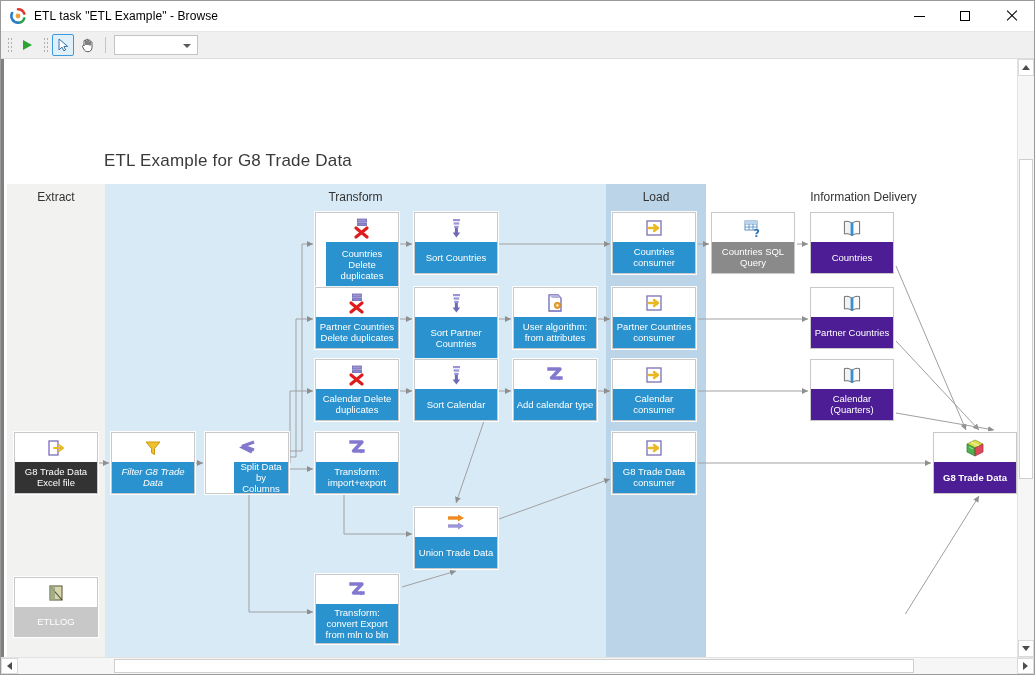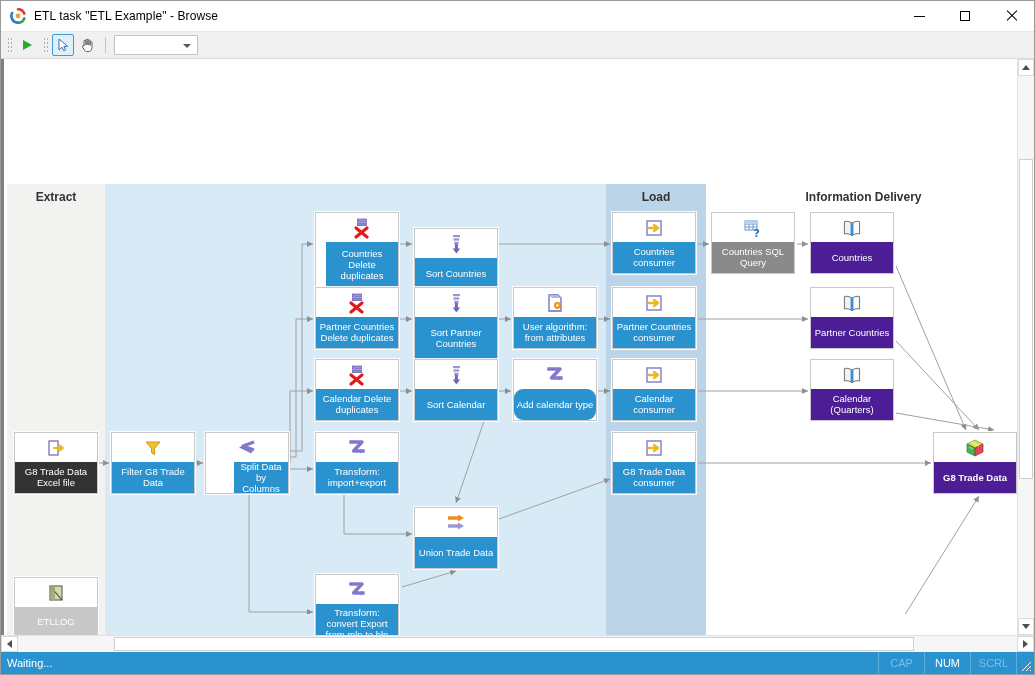--- a/index.html
+++ b/index.html
@@ -118,21 +118,21 @@
   }
 
   
   .band { position: absolute; top: 125px; bottom: 0; }
   .band-extract   { left: 3px;   width: 98px;  background: #f2f2f0; }
   .band-transform { left: 101px; width: 501px; background: #d9eaf7; }
   .band-load      { left: 602px; width: 100px; background: #bcd4e8; }
   .band-info      { left: 702px; right: 0;     background: #ffffff; }
   .band-label {
     position: absolute; top: 131px;
-    font-size: 12px; font-weight: bold; color: #333;
+    font-size: 12px; font-weight: normal; color: #333;
     text-align: center; white-space: nowrap;
   }
 
   
   .edges { position: absolute; left: 0; top: 0; width: 1017px; height: 555px; }
 
   
   .node {
     position: absolute; width: 84px;
     background: #ffffff;
@@ -281,22 +281,24 @@
 
   <div class="canvas-wrap">
     <div class="canvas-outer">
       <div class="canvas">
 
         <div class="band band-extract"></div>
         <div class="band band-transform"></div>
         <div class="band band-load"></div>
         <div class="band band-info"></div>
 
+        <div class="diagram-title">ETL Example for G8 Trade Data</div>
 
         <div class="band-label" style="left:3px;  width:98px;">Extract</div>
+        <div class="band-label" style="left:101px;width:501px;">Transform</div>
         <div class="band-label" style="left:602px;width:100px;">Load</div>
         <div class="band-label" style="left:702px;width:315px;">Information Delivery</div>
 
         <svg class="edges">
           <defs>
             <marker id="ar" markerWidth="7" markerHeight="7" refX="6" refY="3" orient="auto">
               <path d="M0,0 L6,3 L0,6 z" fill="#8f8f8f"></path>
             </marker>
           </defs>
           <g stroke="#a0a0a0" stroke-width="1" fill="none" marker-end="url(#ar)">
@@ -376,21 +378,21 @@
                 </svg>
               </div>
               <div class="node-label" style="flex: 1 1 0%;">ETLLOG</div>
             </div>
             <div class="node c-blue" style="left: 107px; top: 373px; height: 62px;">
               <div class="node-icon">
                 <svg width="20" height="20" viewBox="0 0 20 20">
                   <path d="M3 4 H17 L11.5 10.5 V16.5 L8.5 14.8 V10.5 Z" fill="#f2c02e" stroke="#c99a12" stroke-width="1"></path>
                 </svg>
               </div>
-              <div class="node-label" style="flex: 1 1 0%;">Filter G8 Trade Data</div>
+              <div class="node-label" style="flex: 1 1 0%; font-style: italic;">Filter G8 Trade Data</div>
             </div>
             <div class="node c-blue" style="left: 201px; top: 373px; height: 62px;">
               <div class="node-icon">
                 <svg width="22" height="20" viewBox="0 0 22 20">
                   <path d="M18 4 L7 8 L18 12" stroke="#8279cf" stroke-width="3.2" fill="none" stroke-linejoin="round"></path>
                   <path d="M16 14 L7 9.5" stroke="#8279cf" stroke-width="3.2" fill="none"></path>
                   <path d="M7 8.5 l-4 .5 3.4 2.2z" fill="#6f64c0"></path>
                 </svg>
               </div>
               <div class="node-label" style="flex: 1 1 0%; margin-left: 28px;">Split Data by Columns</div>
@@ -436,21 +438,21 @@
             </div>
             <div class="node c-blue" style="left: 311px; top: 515px; height: 70px;">
               <div class="node-icon">
                 <svg width="22" height="20" viewBox="0 0 22 20">
                   <path d="M5 4 H16 L7.5 13 H17" stroke="#8279cf" stroke-width="3.4" fill="none" stroke-linejoin="round" stroke-linecap="square"></path>
                   <path d="M14.5 11 l3.5 2 -3.5 2.4z" fill="#8279cf"></path>
                 </svg>
               </div>
               <div class="node-label" style="flex: 1 1 0%;">Transform: convert Export from mln to bln</div>
             </div>
-            <div class="node c-blue" style="left: 410px; top: 153px; height: 62px; margin-top: 16px;">
+            <div class="node c-blue" style="left: 410px; top: 153px; height: 62px;">
               <div class="node-icon">
                 <svg width="20" height="22" viewBox="0 0 20 22">
                   <rect x="7" y="2" width="7" height="2.2" fill="#9b95d6"></rect>
                   <rect x="7.6" y="5.4" width="5.6" height="2.2" fill="#9b95d6"></rect>
                   <rect x="8.2" y="8.8" width="4.4" height="2.2" fill="#9b95d6"></rect>
                   <path d="M10.4 11 v5.2" stroke="#6f68b5" stroke-width="3"></path>
                   <path d="M6.6 15.4 L10.4 20.4 L14.2 15.4 Z" fill="#6f68b5"></path>
                 </svg>
               </div>
               <div class="node-label" style="flex: 1 1 0%;">Sort Countries</div>
@@ -501,21 +503,21 @@
               </div>
               <div class="node-label" style="flex: 1 1 0%;">User algorithm: from attributes</div>
             </div>
             <div class="node c-blue" style="left: 509px; top: 300px; height: 62px;">
               <div class="node-icon">
                 <svg width="22" height="20" viewBox="0 0 22 20">
                   <path d="M5 4 H16 L7.5 13 H17" stroke="#8279cf" stroke-width="3.4" fill="none" stroke-linejoin="round" stroke-linecap="square"></path>
                   <path d="M14.5 11 l3.5 2 -3.5 2.4z" fill="#8279cf"></path>
                 </svg>
               </div>
-              <div class="node-label" style="flex: 1 1 0%; border-radius: 9px;">Add calendar type</div>
+              <div class="node-label" style="flex: 1 1 0%;">Add calendar type</div>
             </div>
             <div class="node c-blue" style="left: 608px; top: 153px; height: 62px;">
               <div class="node-icon">
                 <svg width="20" height="20" viewBox="0 0 20 20">
                   <rect x="3" y="3" width="14" height="14" fill="#fff" stroke="#7b6fb5" stroke-width="1.3"></rect>
                   <path d="M5 10 h8 M10 7 l4 3 -4 3" stroke="#e8b923" stroke-width="2.4" fill="none" stroke-linejoin="round" stroke-linecap="round"></path>
                 </svg>
               </div>
               <div class="node-label" style="flex: 1 1 0%;">Countries consumer</div>
             </div>
@@ -627,31 +629,14 @@
         <span class="tri-lt"></span>
       </div>
     <div class="hs-track">
       <div class="hthumb"></div>
     </div>
     <div class="hs-arrow">
         <span class="tri-rt"></span>
       </div>
   </div>
 
-  <div class="statusbar">
-    <div class="status-text">Waiting...</div>
-    <div class="status-cells">
-      <div class="status-cell dim">CAP</div>
-      <div class="status-cell">NUM</div>
-      <div class="status-cell dim">SCRL</div>
-      <div class="grip-corner">
-        <svg width="12" height="12" viewBox="0 0 12 12">
-          <g stroke="#ffffff" stroke-width="1">
-            <line x1="11" y1="2" x2="2" y2="11"></line>
-            <line x1="11" y1="6" x2="6" y2="11"></line>
-            <line x1="11" y1="10" x2="10" y2="11"></line>
-          </g>
-        </svg>
-      </div>
-    </div>
-  </div>
 
 </div>
 
 </body></html>

